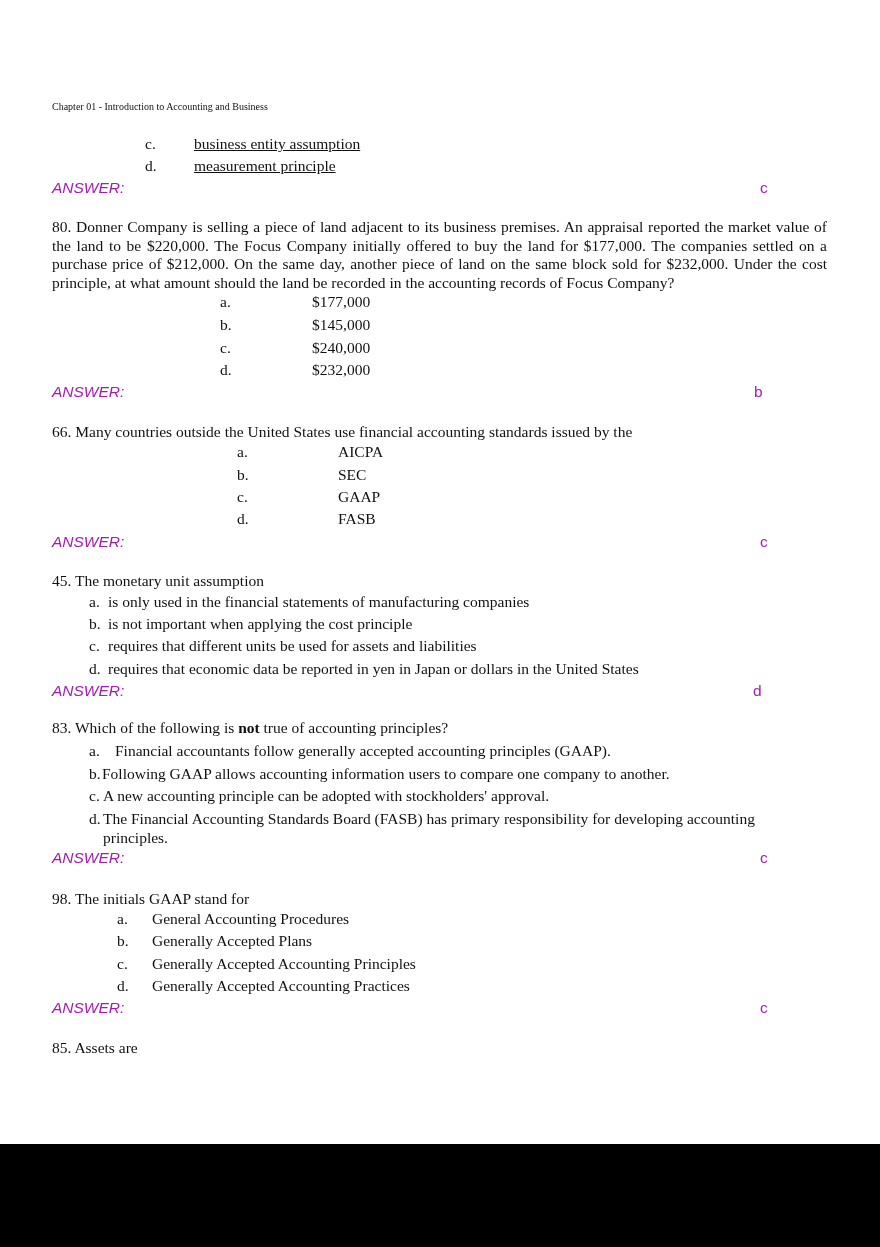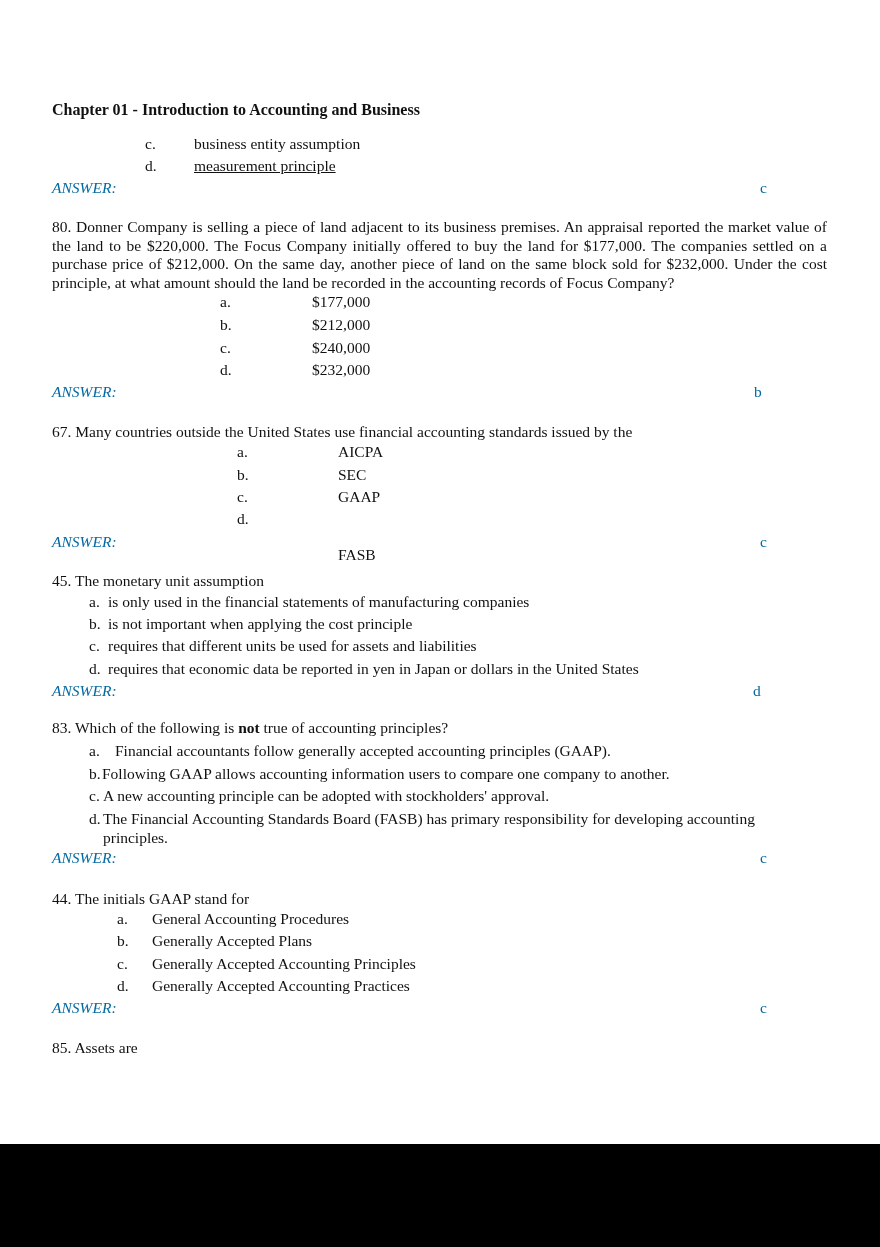--- a/index.html
+++ b/index.html
@@ -1,67 +1,67 @@
 <!DOCTYPE html>
 <html><head>
 <meta charset="utf-8">
 <style>
   html, body { margin: 0; padding: 0; }
   body { width: 880px; height: 1247px; background: #000; position: relative; overflow: hidden; }
   .page { position: absolute; left: 0; top: 0; width: 880px; height: 1144px; background: #fff; }
   .serif { font-family: "Liberation Serif", "DejaVu Serif", serif; color: #111; }
-  .sans { font-family: Liberation Serif, serif; color: #0369a1; }
+  .sans { font-family: Liberation Sans, sans-serif; color: #a21caf; }
   .abs { position: absolute; white-space: nowrap; }
-  .title { font-weight: bold; font-size: 16px; }
+  .title { font-weight: normal; font-size: 10px; }
   .txt { font-size: 15.5px; line-height: 19px; }
   .ans-label { font-style: italic; font-size: 15.5px; }
   .ans-val { font-size: 15.5px; }
   .para { position: absolute; left: 52px; width: 775px; font-size: 15.5px; line-height: 18.6px; text-align: justify; }
   .wrap { white-space: normal; }
 </style>
 </head>
 <body>
 
 <div class="page">
 
   <div class="abs serif title" style="left:52px; top:101px;">Chapter 01 - Introduction to Accounting and Business</div>
 
   <div>
     <div class="abs serif txt" style="left:145px; top:134px;">c.</div>
-    <div class="abs serif txt" style="left:194px; top:134px;">business entity assumption</div>
+    <div class="abs serif txt" style="left:194px; top:134px;text-decoration:underline;">business entity assumption</div>
     <div class="abs serif txt" style="left:145px; top:156px;">d.</div>
     <div class="abs serif txt" style="left:194px; top:156px;text-decoration:underline;">measurement principle</div>
     <div class="abs sans ans-label" style="left:52px; top:179px;">ANSWER:</div>
     <div class="abs sans ans-val" style="left:760px; top:179px;">c</div>
   </div>
 
   <div>
     <div class="para serif wrap" style="top:218px;">80. Donner Company is selling a piece of land adjacent to its business premises.  An appraisal reported the market value of the land to be $220,000.  The Focus Company initially offered to buy the land for $177,000.  The companies settled on a purchase price of $212,000.  On the same day, another piece of land on the same block sold for $232,000.  Under the cost principle, at what amount should the land be recorded in the accounting records of Focus Company?</div>
     <div class="abs serif txt" style="left:220px; top:292px;">a.</div>
     <div class="abs serif txt" style="left:312px; top:292px;">$177,000</div>
     <div class="abs serif txt" style="left:220px; top:315px;">b.</div>
-    <div class="abs serif txt" style="left:312px; top:315px;">$212,000</div>
+    <div class="abs serif txt" style="left:312px; top:315px;">$145,000</div>
     <div class="abs serif txt" style="left:220px; top:338px;">c.</div>
     <div class="abs serif txt" style="left:312px; top:338px;">$240,000</div>
     <div class="abs serif txt" style="left:220px; top:360px;">d.</div>
     <div class="abs serif txt" style="left:312px; top:360px;">$232,000</div>
     <div class="abs sans ans-label" style="left:52px; top:383px;">ANSWER:</div>
     <div class="abs sans ans-val" style="left:754px; top:383px;">b</div>
   </div>
 
   <div>
-    <div class="abs serif txt" style="left:52px; top:422px;">67. Many countries outside the United States use financial accounting standards issued by the</div>
+    <div class="abs serif txt" style="left:52px; top:422px;">66. Many countries outside the United States use financial accounting standards issued by the</div>
     <div class="abs serif txt" style="left:237px; top:442px;">a.</div>
     <div class="abs serif txt" style="left:338px; top:442px;">AICPA</div>
     <div class="abs serif txt" style="left:237px; top:465px;">b.</div>
     <div class="abs serif txt" style="left:338px; top:465px;">SEC</div>
     <div class="abs serif txt" style="left:237px; top:487px;">c.</div>
     <div class="abs serif txt" style="left:338px; top:487px;">GAAP</div>
     <div class="abs serif txt" style="left:237px; top:509px;">d.</div>
-    <div class="abs serif txt" style="left:338px; top:509px;margin-top:36px;">FASB</div>
+    <div class="abs serif txt" style="left:338px; top:509px;">FASB</div>
     <div class="abs sans ans-label" style="left:52px; top:533px;">ANSWER:</div>
     <div class="abs sans ans-val" style="left:760px; top:533px;">c</div>
   </div>
 
   <div>
     <div class="abs serif txt" style="left:52px; top:571px;">45. The monetary unit assumption</div>
     <div class="abs serif txt" style="left:89px; top:592px;">a.</div>
     <div class="abs serif txt" style="left:108px; top:592px;">is only used in the financial statements of manufacturing companies</div>
     <div class="abs serif txt" style="left:89px; top:614px;">b.</div>
     <div class="abs serif txt" style="left:108px; top:614px;">is not important when applying the cost principle</div>
@@ -81,21 +81,21 @@
     <div class="abs serif txt" style="left:102px; top:764px;">Following GAAP allows accounting information users to compare one company to another.</div>
     <div class="abs serif txt" style="left:89px; top:786px;">c.</div>
     <div class="abs serif txt" style="left:103px; top:786px;">A new accounting principle can be adopted with stockholders' approval.</div>
     <div class="abs serif txt" style="left:89px; top:809px;">d.</div>
     <div class="serif txt" style="position:absolute; left:103px; top:809px; width:680px;">The Financial Accounting Standards Board (FASB) has primary responsibility for developing accounting principles.</div>
     <div class="abs sans ans-label" style="left:52px; top:849px;">ANSWER:</div>
     <div class="abs sans ans-val" style="left:760px; top:849px;">c</div>
   </div>
 
   <div>
-    <div class="abs serif txt" style="left:52px; top:889px;">44. The initials GAAP stand for</div>
+    <div class="abs serif txt" style="left:52px; top:889px;">98. The initials GAAP stand for</div>
     <div class="abs serif txt" style="left:117px; top:909px;">a.</div>
     <div class="abs serif txt" style="left:152px; top:909px;">General Accounting Procedures</div>
     <div class="abs serif txt" style="left:117px; top:931px;">b.</div>
     <div class="abs serif txt" style="left:152px; top:931px;">Generally Accepted Plans</div>
     <div class="abs serif txt" style="left:117px; top:954px;">c.</div>
     <div class="abs serif txt" style="left:152px; top:954px;">Generally Accepted Accounting Principles</div>
     <div class="abs serif txt" style="left:117px; top:976px;">d.</div>
     <div class="abs serif txt" style="left:152px; top:976px;">Generally Accepted Accounting Practices</div>
     <div class="abs sans ans-label" style="left:52px; top:999px;">ANSWER:</div>
     <div class="abs sans ans-val" style="left:760px; top:999px;">c</div>

